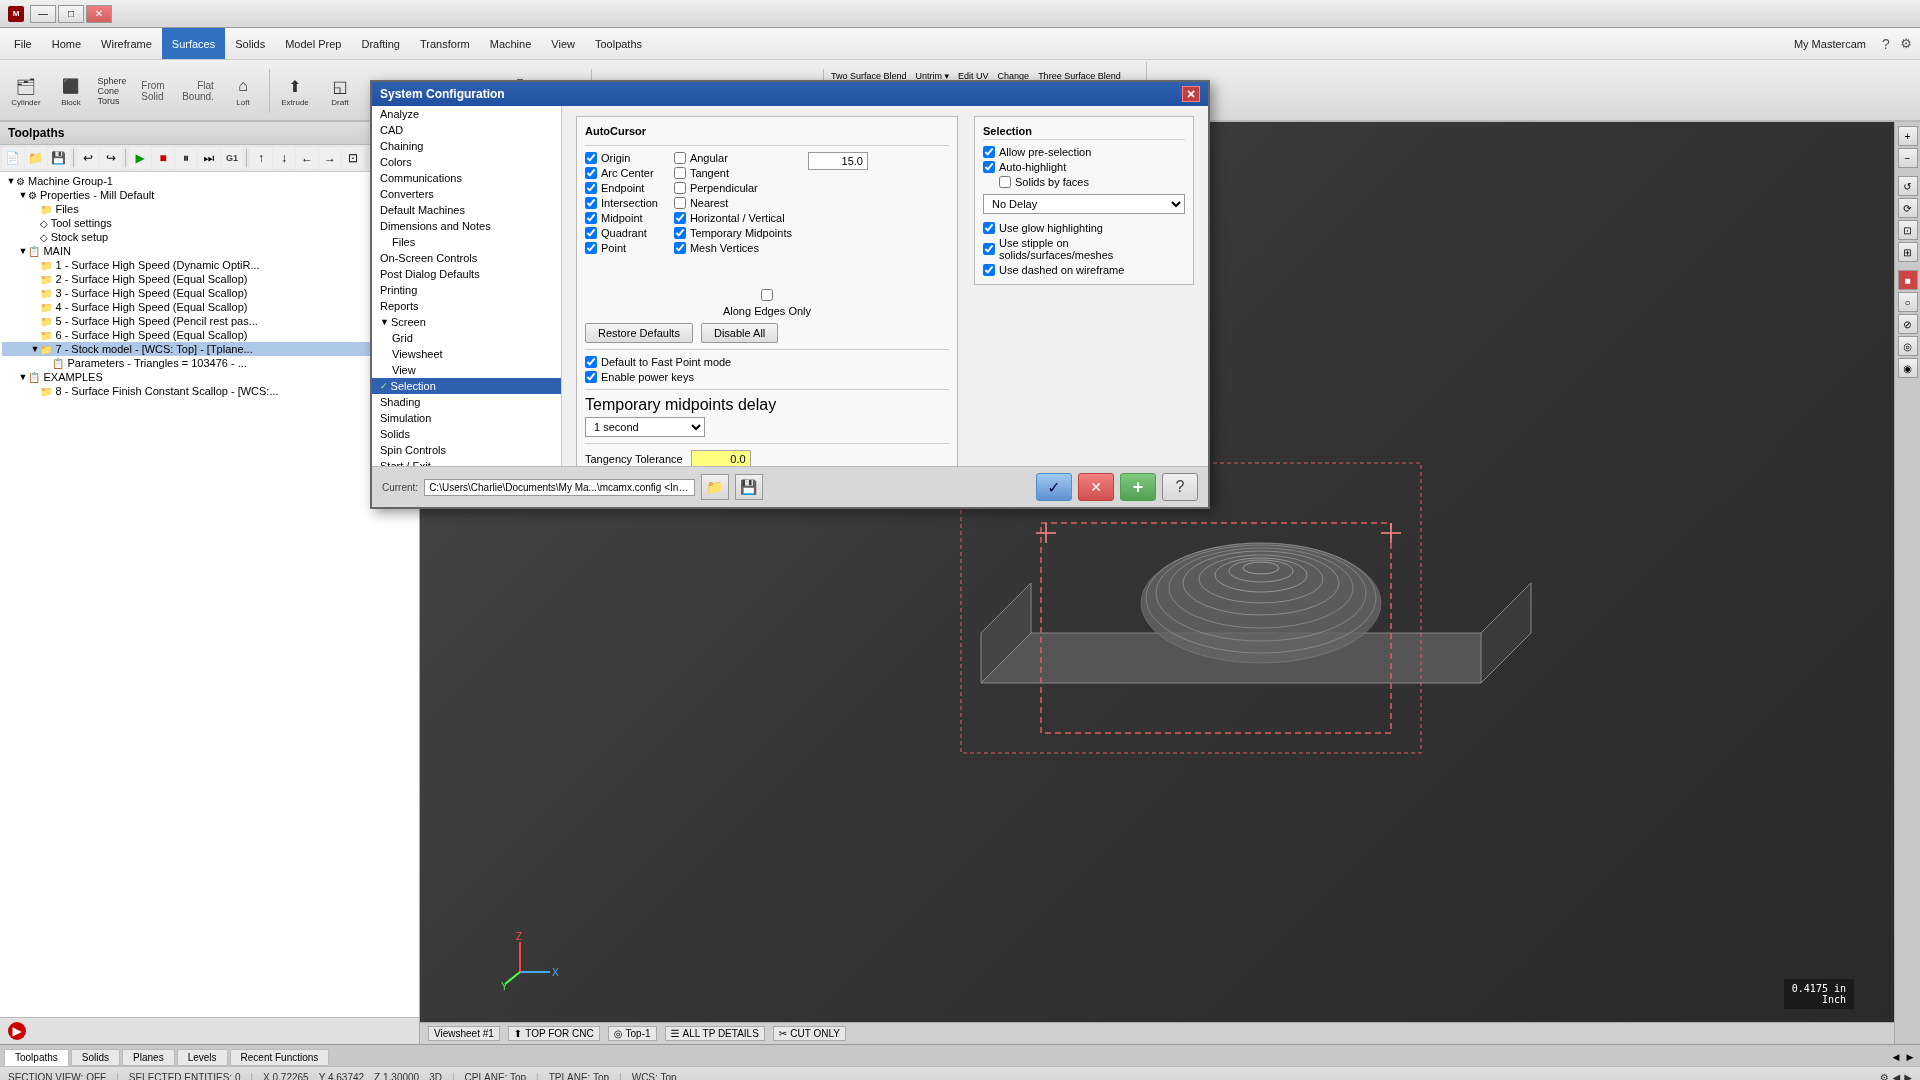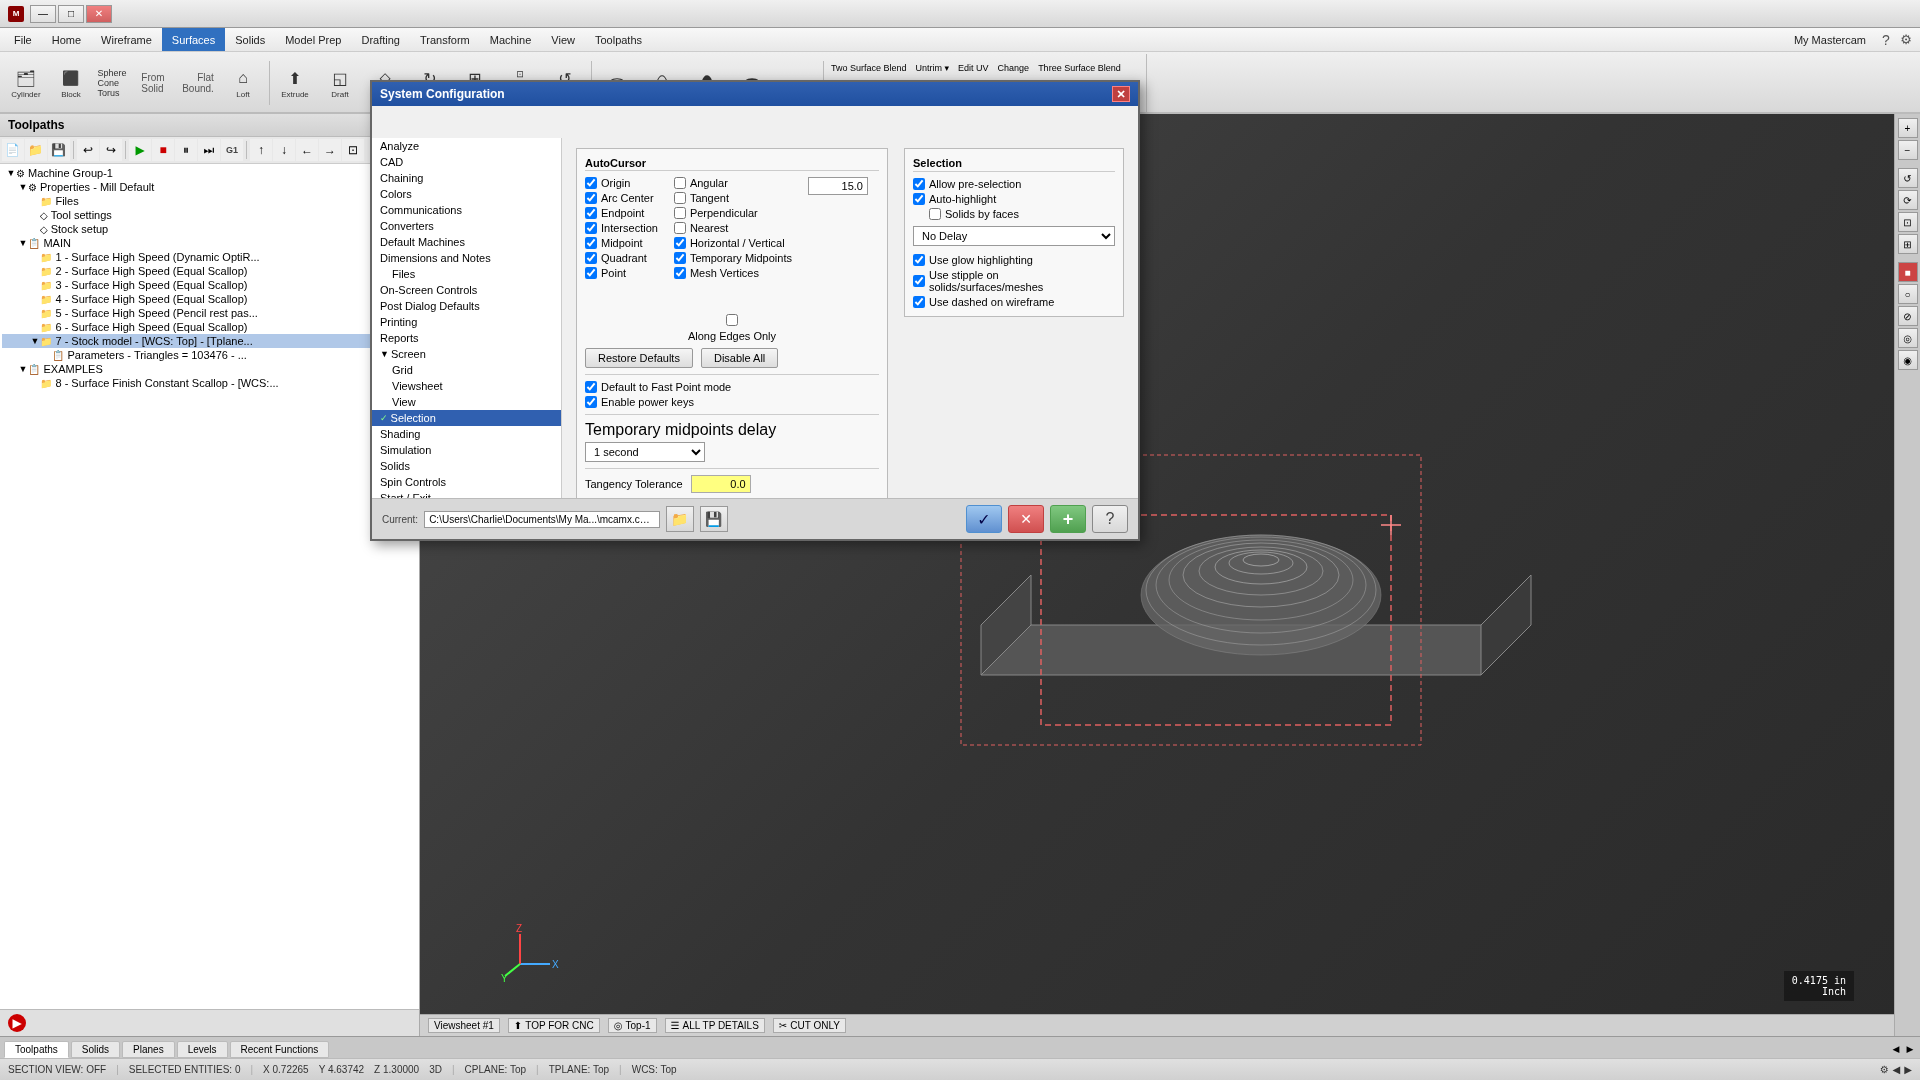--- a/index.html
+++ b/index.html
@@ -2,21 +2,21 @@
 <html><head>
   <meta charset="utf-8">
   <style>
     * { margin: 0; padding: 0; box-sizing: border-box; }
     body { font-family: 'Segoe UI', Arial, sans-serif; font-size: 11px; background: #4a4a4a; width: 1920px; height: 1080px; overflow: hidden; position: relative; }
 
     
     #title-bar { background: linear-gradient(to bottom, #f0f0f0, #d8d8d8); height: 28px; display: flex; align-items: center; padding: 0 8px; border-bottom: 1px solid #999; }
 
     
-    #menu-bar { background: linear-gradient(to bottom, #f8f8f8, #e8e8e8); height: 24px; display: flex; align-items: center; padding: 0 4px; border-bottom: 1px solid #ccc; }
+    #menu-bar { background: linear-gradient(to bottom, #f8f8f8, #e8e8e8); height: 32px; display: flex; align-items: center; padding: 0 4px; border-bottom: 1px solid #ccc; }
     .menu-item { padding: 2px 10px; cursor: pointer; font-size: 11px; color: #222; height: 100%; display: flex; align-items: center; }
     .menu-item.active { background: #3070c0; color: white; }
 
     
     #toolbar { background: linear-gradient(to bottom, #f5f5f5, #e0e0e0); height: 56px; display: flex; align-items: center; padding: 2px 6px; border-bottom: 1px solid #bbb; gap: 2px; flex-wrap: wrap; overflow: hidden; }
     .tb-btn { display: flex; flex-direction: column; align-items: center; justify-content: center; width: 44px; height: 44px; cursor: pointer; border: 1px solid transparent; border-radius: 2px; padding: 2px; font-size: 9px; color: #333; }
     .tb-btn .icon-shape { width: 24px; height: 24px; display: flex; align-items: center; justify-content: center; font-size: 16px; }
     .tb-btn-label { font-size: 8px; margin-top: 1px; text-align: center; line-height: 1.1; }
 
     
@@ -39,24 +39,24 @@
     .rp-btn { width: 20px; height: 20px; border: 1px solid #999; background: linear-gradient(to bottom, #f0f0f0, #d8d8d8); cursor: pointer; display: flex; align-items: center; justify-content: center; font-size: 10px; }
 
     
     #status-bar { background: linear-gradient(to bottom, #e8e8e8, #d8d8d8); height: 22px; display: flex; align-items: center; padding: 0 8px; border-top: 1px solid #bbb; font-size: 10px; color: #333; gap: 16px; }
     #bottom-tabs { background: #d0d0d0; height: 22px; display: flex; align-items: center; padding: 0 4px; border-top: 1px solid #bbb; gap: 2px; }
     .bottom-tab { padding: 2px 10px; border: 1px solid #bbb; background: #e8e8e8; cursor: pointer; font-size: 10px; border-radius: 2px 2px 0 0; }
     .bottom-tab.active { background: white; border-bottom-color: white; }
 
     
     #dialog-overlay { position: absolute; top: 0; left: 0; right: 0; bottom: 0; z-index: 100; pointer-events: none; }
-    #system-config-dialog { position: absolute; top: 80px; left: 370px; width: 770px; background: #f0f0f0; border: 2px solid #666; box-shadow: 4px 4px 12px rgba(0,0,0,0.4); pointer-events: all; }
+    #system-config-dialog { position: absolute; top: 80px; left: 370px; width: 840px; background: #f0f0f0; border: 2px solid #666; box-shadow: 4px 4px 12px rgba(0,0,0,0.4); pointer-events: all; }
     #dialog-title-bar { background: linear-gradient(to bottom, #3060b0, #2050a0); color: white; padding: 4px 8px; display: flex; align-items: center; justify-content: space-between; font-size: 12px; font-weight: bold; }
     #dialog-close-btn { width: 18px; height: 16px; background: #c04040; border: 1px solid #ff8080; color: white; cursor: pointer; display: flex; align-items: center; justify-content: center; font-size: 11px; }
-    #dialog-body { display: flex; height: 360px; margin-top: 32px; }
+    #dialog-body { display: flex; height: 360px; }
     #dialog-left { width: 190px; background: white; border-right: 1px solid #ccc; overflow-y: auto; }
     #dialog-right { flex: 1; padding: 10px; overflow-y: auto; }
     .dlg-tree-item { padding: 2px 8px; cursor: pointer; font-size: 11px; display: flex; align-items: center; }
     .dlg-tree-item.selected { background: #0060c0; color: white; }
     .dlg-tree-item.indent1 { padding-left: 20px; }
 
     #dialog-footer { background: #e0e0e0; border-top: 1px solid #bbb; padding: 6px 10px; display: flex; align-items: center; gap: 6px; }
     .cb-row { display: flex; align-items: center; gap: 4px; font-size: 11px; }
     .cb-row input[type=checkbox] { width: 12px; height: 12px; }
     .cb-row label { cursor: pointer; }
@@ -392,21 +392,21 @@
         <div class="dlg-tree-item">Spin Controls</div>
         <div class="dlg-tree-item">Start / Exit</div>
 
       </div>
 
       <div id="dialog-right" style="flex:1;padding:10px 14px;overflow-y:auto;background:#f0f0f0;">
 
         <div style="display:flex;gap:16px;margin-bottom:8px;">
 
           <div style="flex:1;border:1px solid #bbb;padding:8px;background:#f8f8f8;">
-            <div style="font-weight:bold;font-size:11px;margin-bottom:6px;border-bottom:1px solid #ccc;padding-bottom:1px;">AutoCursor</div>
+            <div style="font-weight:bold;font-size:11px;margin-bottom:6px;border-bottom:1px solid #ccc;padding-bottom:8px;">AutoCursor</div>
             <div style="display:flex;gap:16px;">
 
               <div style="display:flex;flex-direction:column;gap:3px;">
                 <div class="cb-row">
                     <input type="checkbox" checked="" style="">
                     <label>Origin</label>
                   </div>
                 <div class="cb-row">
                     <input type="checkbox" checked="" style="">
                     <label>Arc Center</label>

